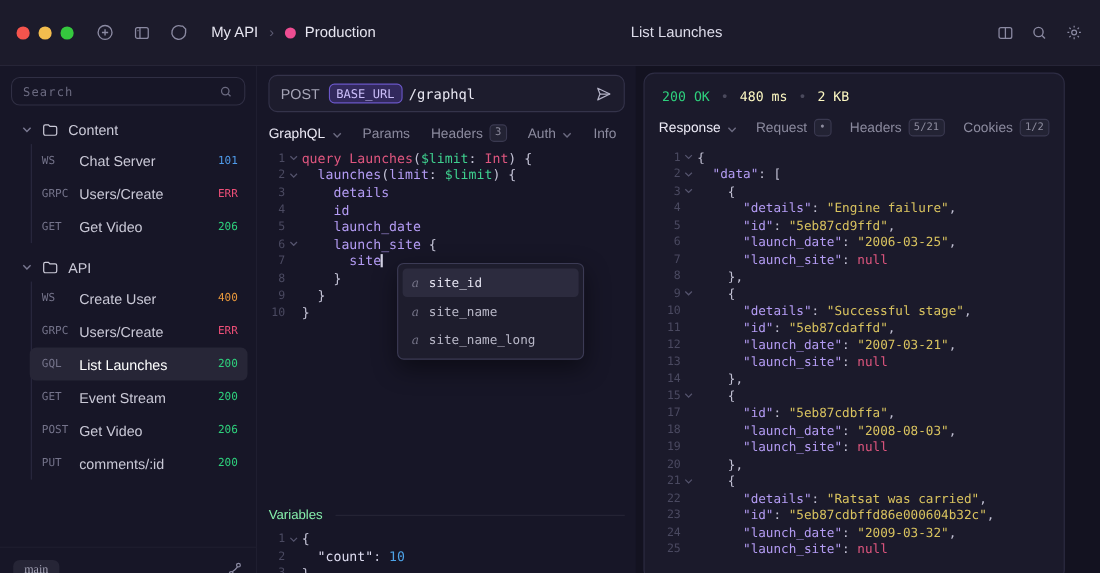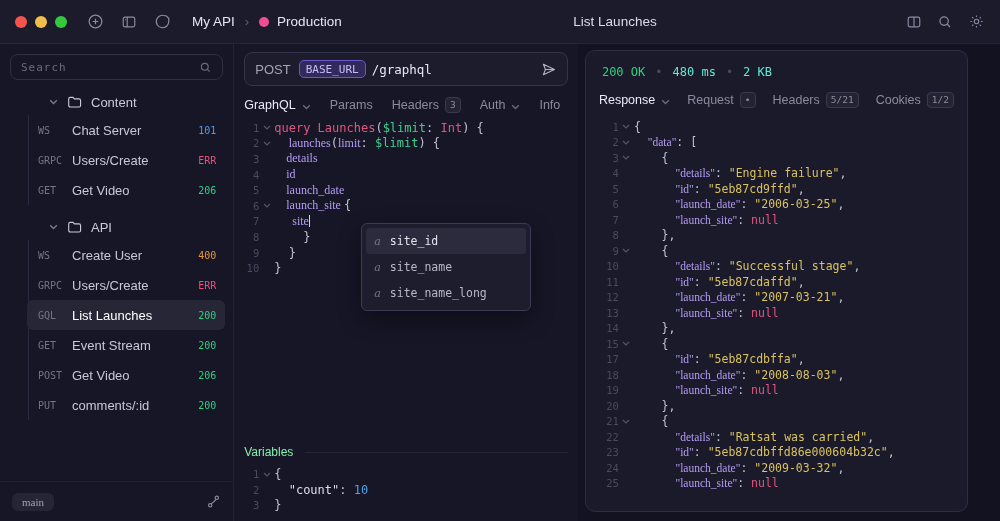--- a/index.html
+++ b/index.html
@@ -2,41 +2,41 @@
 <html><head>
 <meta charset="utf-8">
 <style>
   * { margin:0; padding:0; box-sizing:border-box; }
   html,body { width:1000px; height:521px; overflow:hidden; }
   body { background:#131220; font-family:"Liberation Sans", sans-serif; color:#d5d4e2; font-size:13px; }
   svg { display:block; }
   .mono { font-family:"DejaVu Sans Mono", monospace; }
 
   
-  .topbar { height:44px; background:#1c1b2b; border-bottom:1px solid #262537; display:flex; align-items:center; padding:0 15px; position:relative; }
+  .topbar { height:60px; background:#1c1b2b; border-bottom:1px solid #262537; display:flex; align-items:center; padding:0 15px; position:relative; }
   .traffic { display:flex; gap:8px; margin-right:20px; }
   .tl { width:12px; height:12px; border-radius:50%; }
   .tl-red{ background:#f5544d; } .tl-yellow{ background:#f3bd4e; } .tl-green{ background:#35c83e; }
   .tb-icons { display:flex; gap:17px; color:#8b8aa2; align-items:center; }
   .tb-icons .icon-btn, .tb-right .icon-btn { cursor:default; display:flex; align-items:center; }
   .breadcrumb { display:flex; align-items:center; gap:8px; margin-left:21px; color:#e6e5f0; font-size:13.5px; }
   .bc-chev { color:#5c5b72; font-size:13px; margin:0 2px; }
   .env-dot { width:10px; height:10px; border-radius:50%; background:#ee4d92; }
   .tb-title { position:absolute; left:535px; width:160px; text-align:center; color:#dddcea; font-size:13.5px; }
   .tb-right { margin-left:auto; display:flex; gap:15px; color:#8b8aa2; align-items:center; }
 
   
   .main { display:flex; height:477px; }
 
   
   .sidebar { width:246px; background:#171627; border-right:1px solid #242336; display:flex; flex-direction:column; padding-top:10px; }
   .searchbox { margin:0 10px; height:26px; border:1px solid #302f44; border-radius:8px; display:flex; align-items:center; padding:0 10px; color:#6b6a80; }
   .searchbox .ph { font-family:"DejaVu Sans Mono", monospace; font-size:11px; letter-spacing:1px; flex:1; }
   .group { margin-top:9px; }
-  .folder-row { height:26px; display:flex; align-items:center; gap:9px; padding:0 10px 0 20px; color:#cbcad8;margin-left:29px; }
+  .folder-row { height:26px; display:flex; align-items:center; gap:9px; padding:0 10px 0 20px; color:#cbcad8; }
   .folder-row .gchev { color:#7a7992; }
   .items { margin-left:28px; border-left:1px solid #2a2940; }
   .item { height:30px; display:flex; align-items:center; padding:0 9px 0 11px; margin:0 8px 0 -2px; border-radius:6px; }
   .item.selected { background:#272637; }
   .item .method { width:34px; font-family:"DejaVu Sans Mono", monospace; font-size:10px; color:#75748b; flex:none; }
   .item .iname { flex:1; color:#c9c8d6; font-size:13px; white-space:nowrap; overflow:hidden; }
   .item.selected .iname { color:#fff; }
   .item .istatus { font-family:"DejaVu Sans Mono", monospace; font-size:10px; }
   .st-blue{ color:#4f9bea; } .st-red{ color:#ee4f78; } .st-green{ color:#2ed17d; } .st-orange{ color:#e8983c; }
   .side-bottom { margin-top:auto; height:40px; border-top:1px solid #201f30; display:flex; align-items:center; padding:0 12px; }
@@ -54,42 +54,42 @@
   .tab { display:flex; align-items:center; gap:6px; color:#8b8a9e; font-size:12.5px; white-space:nowrap; }
   .tab.active { color:#eceaf6; }
   .tab .chev { color:#6b6a80; margin-top:2px; }
   .tab-badge { font-family:"DejaVu Sans Mono", monospace; font-size:9.5px; color:#8d8c9e; border:1px solid #3a3950; background:#232334; border-radius:4px; padding:1px 4px; line-height:1.2; }
 
   .editor { margin-top:2px; font-family:"DejaVu Sans Mono", monospace; font-size:12px; position:relative; flex:1; }
   .cl { display:flex; height:15.6px; align-items:center; }
   .ln { width:15px; text-align:right; color:#4a4960; font-size:10.5px; flex:none; }
   .fold { width:15px; text-align:center; color:#55546e; flex:none; display:flex; justify-content:center; }
   .code { white-space:pre; }
-  .tk-pink{ color:#e0567f; } .tk-purple{ color:#b49cf4;font-family:Liberation Serif, serif; } .tk-green{ color:#3ecf8e; }
+  .tk-pink{ color:#e0567f; } .tk-purple{ color:#b49cf4; } .tk-green{ color:#3ecf8e; }
   .tk-yellow{ color:#d9c35f; } .tk-blue{ color:#4da3e8; } .tk-fg{ color:#c2c1d4; } .tk-bright{ color:#dedcf0; }
   .cursor { display:inline-block; width:1.5px; height:12px; background:#d5d4e6; vertical-align:-2px; }
 
   .popup { position:absolute; left:117px; top:103px; width:170px; background:#1e1d2d; border:1px solid #3c3b55; border-radius:6px; padding:4px; box-shadow:0 8px 22px rgba(0,0,0,0.45); z-index:5; }
   .pitem { height:26px; display:flex; align-items:center; gap:9px; padding:0 8px; border-radius:4px; font-size:11.5px; color:#b9b8c8; font-family:"DejaVu Sans Mono", monospace; }
   .pitem.selected { background:#2c2b3e; color:#e4e3f0; }
   .pitem .kind { font-family:"DejaVu Serif", serif; font-style:italic; color:#77768a; font-size:11px; }
 
   .vars { flex:none; padding-bottom:8px; }
   .vars-head { display:flex; align-items:center; height:20px; margin-bottom:4px; }
   .vars-head .vlabel { color:#86efac; font-size:12px; }
   .vars-head .vline { flex:1; height:1px; background:#262537; margin-left:12px; }
   .vars .editor { flex:none; margin:0; }
 
   
   .right-area { flex:1; padding:6px 32px 9px 7px; background:#131220; }
   .resp-card { width:100%; height:100%; background:#1b1a2b; border:1px solid #2e2d44; border-radius:10px; padding:10px 13px; overflow:hidden; }
   .statusbar { display:flex; align-items:center; gap:10px; font-family:"DejaVu Sans Mono", monospace; font-size:12px; height:22px; padding-left:3px; }
   .status-code { color:#2ed17d; }
   .status-sep { color:#4a495c; }
-  .status-dim { color:#5eead4; }
+  .status-dim { color:#fef9c3; }
   .resp-card .tabs { margin-top:4px; gap:17px; }
   .resp-editor { margin-top:6px; font-size:11.5px; }
   .resp-editor .cl { height:15.5px; }
   .resp-editor .ln { width:20px; }
 </style>
 </head>
 <body>
 
 <div class="app">
 

